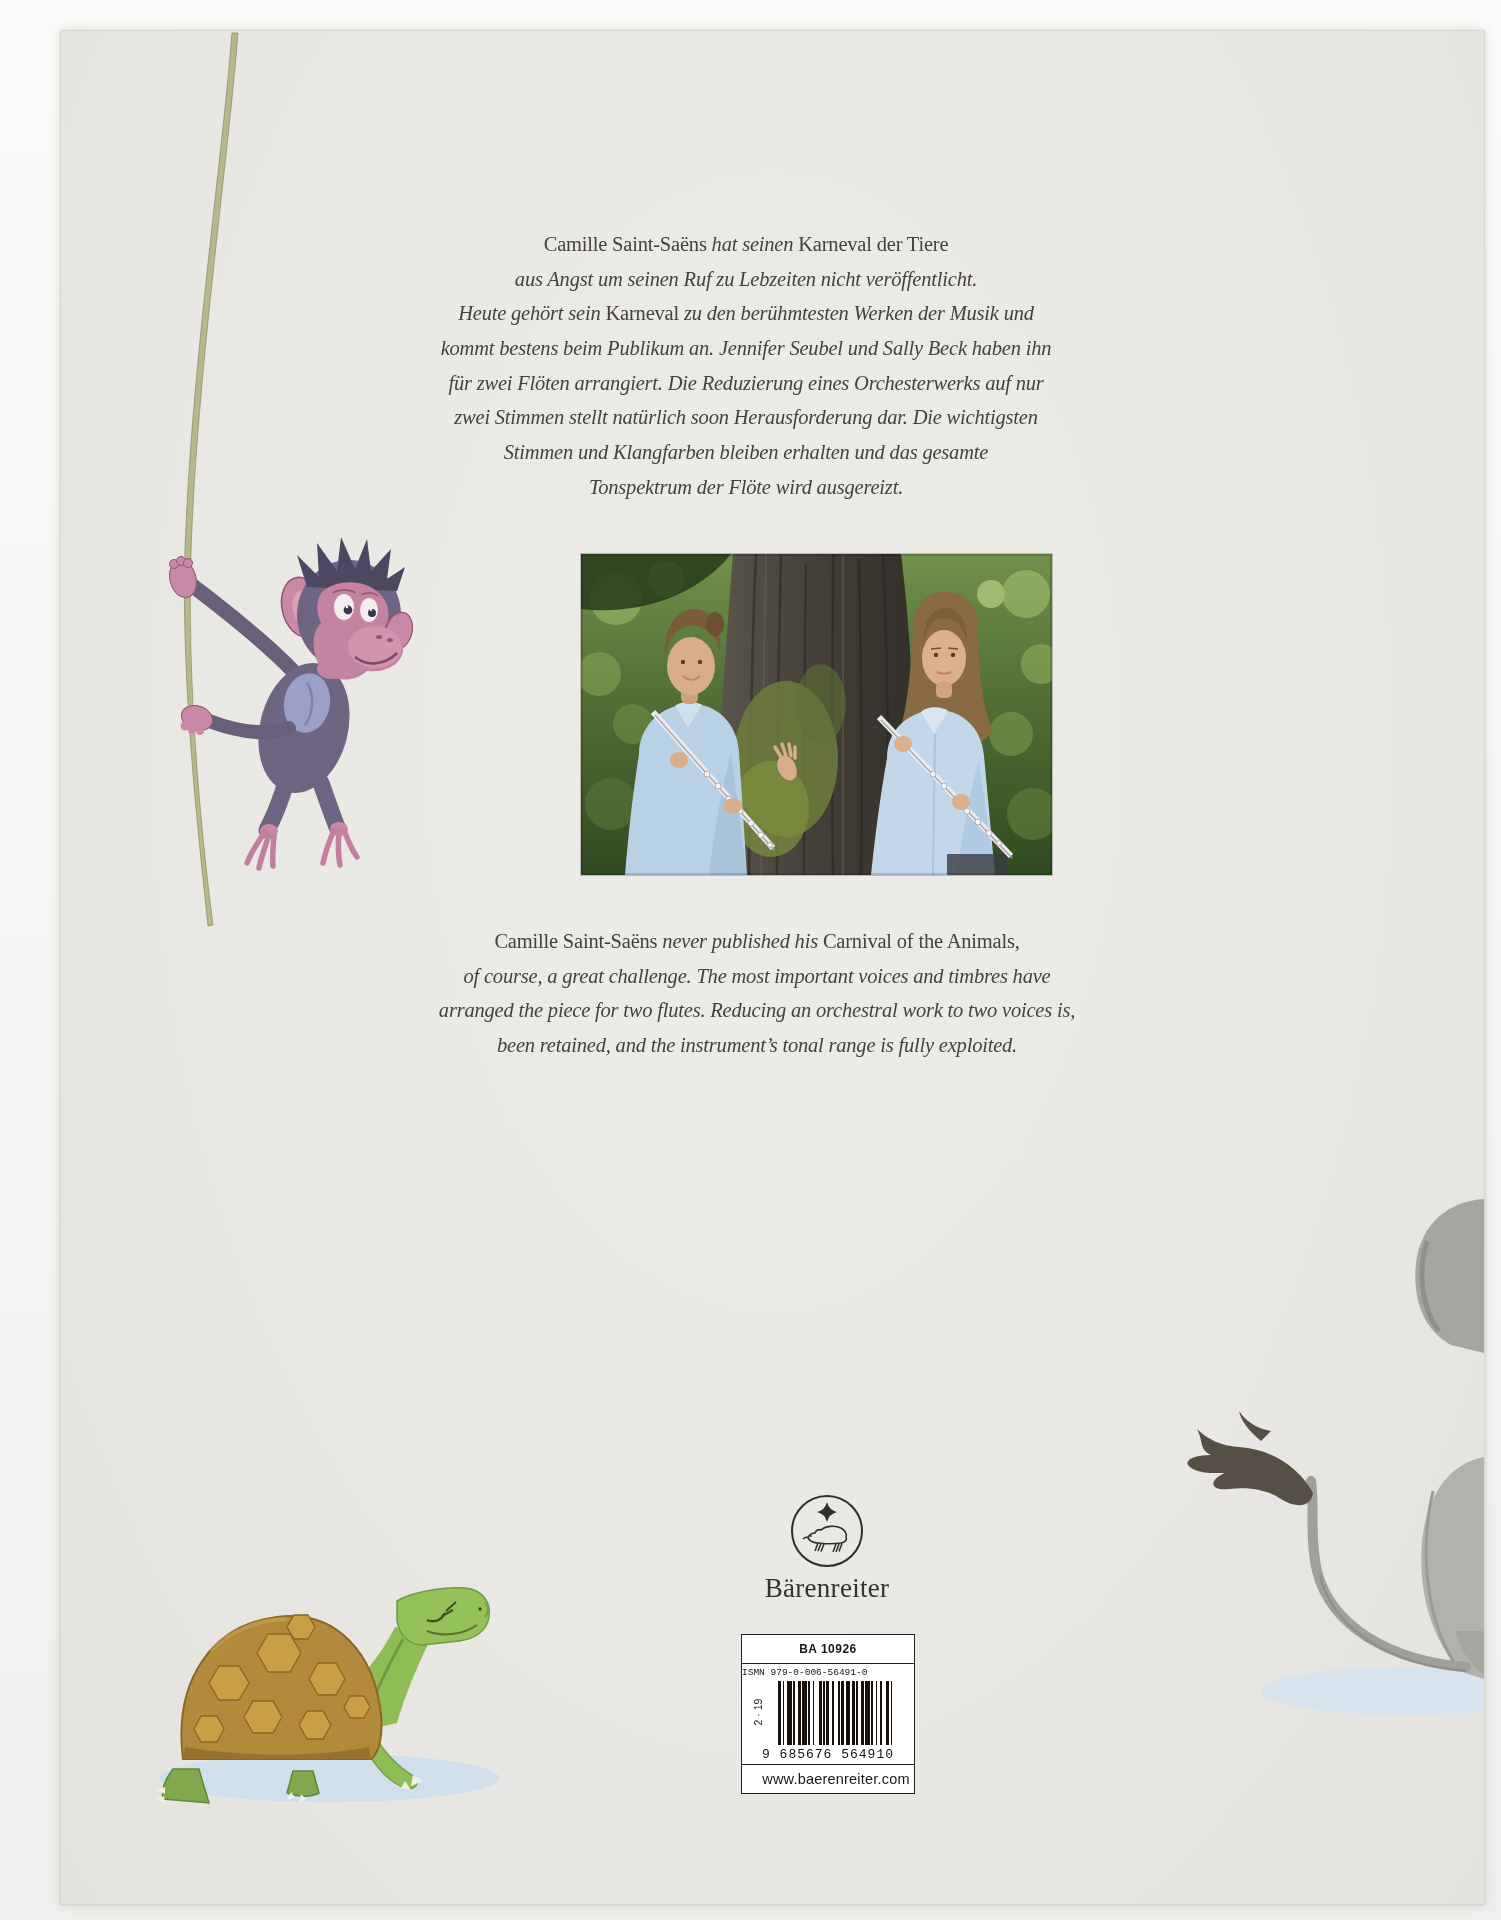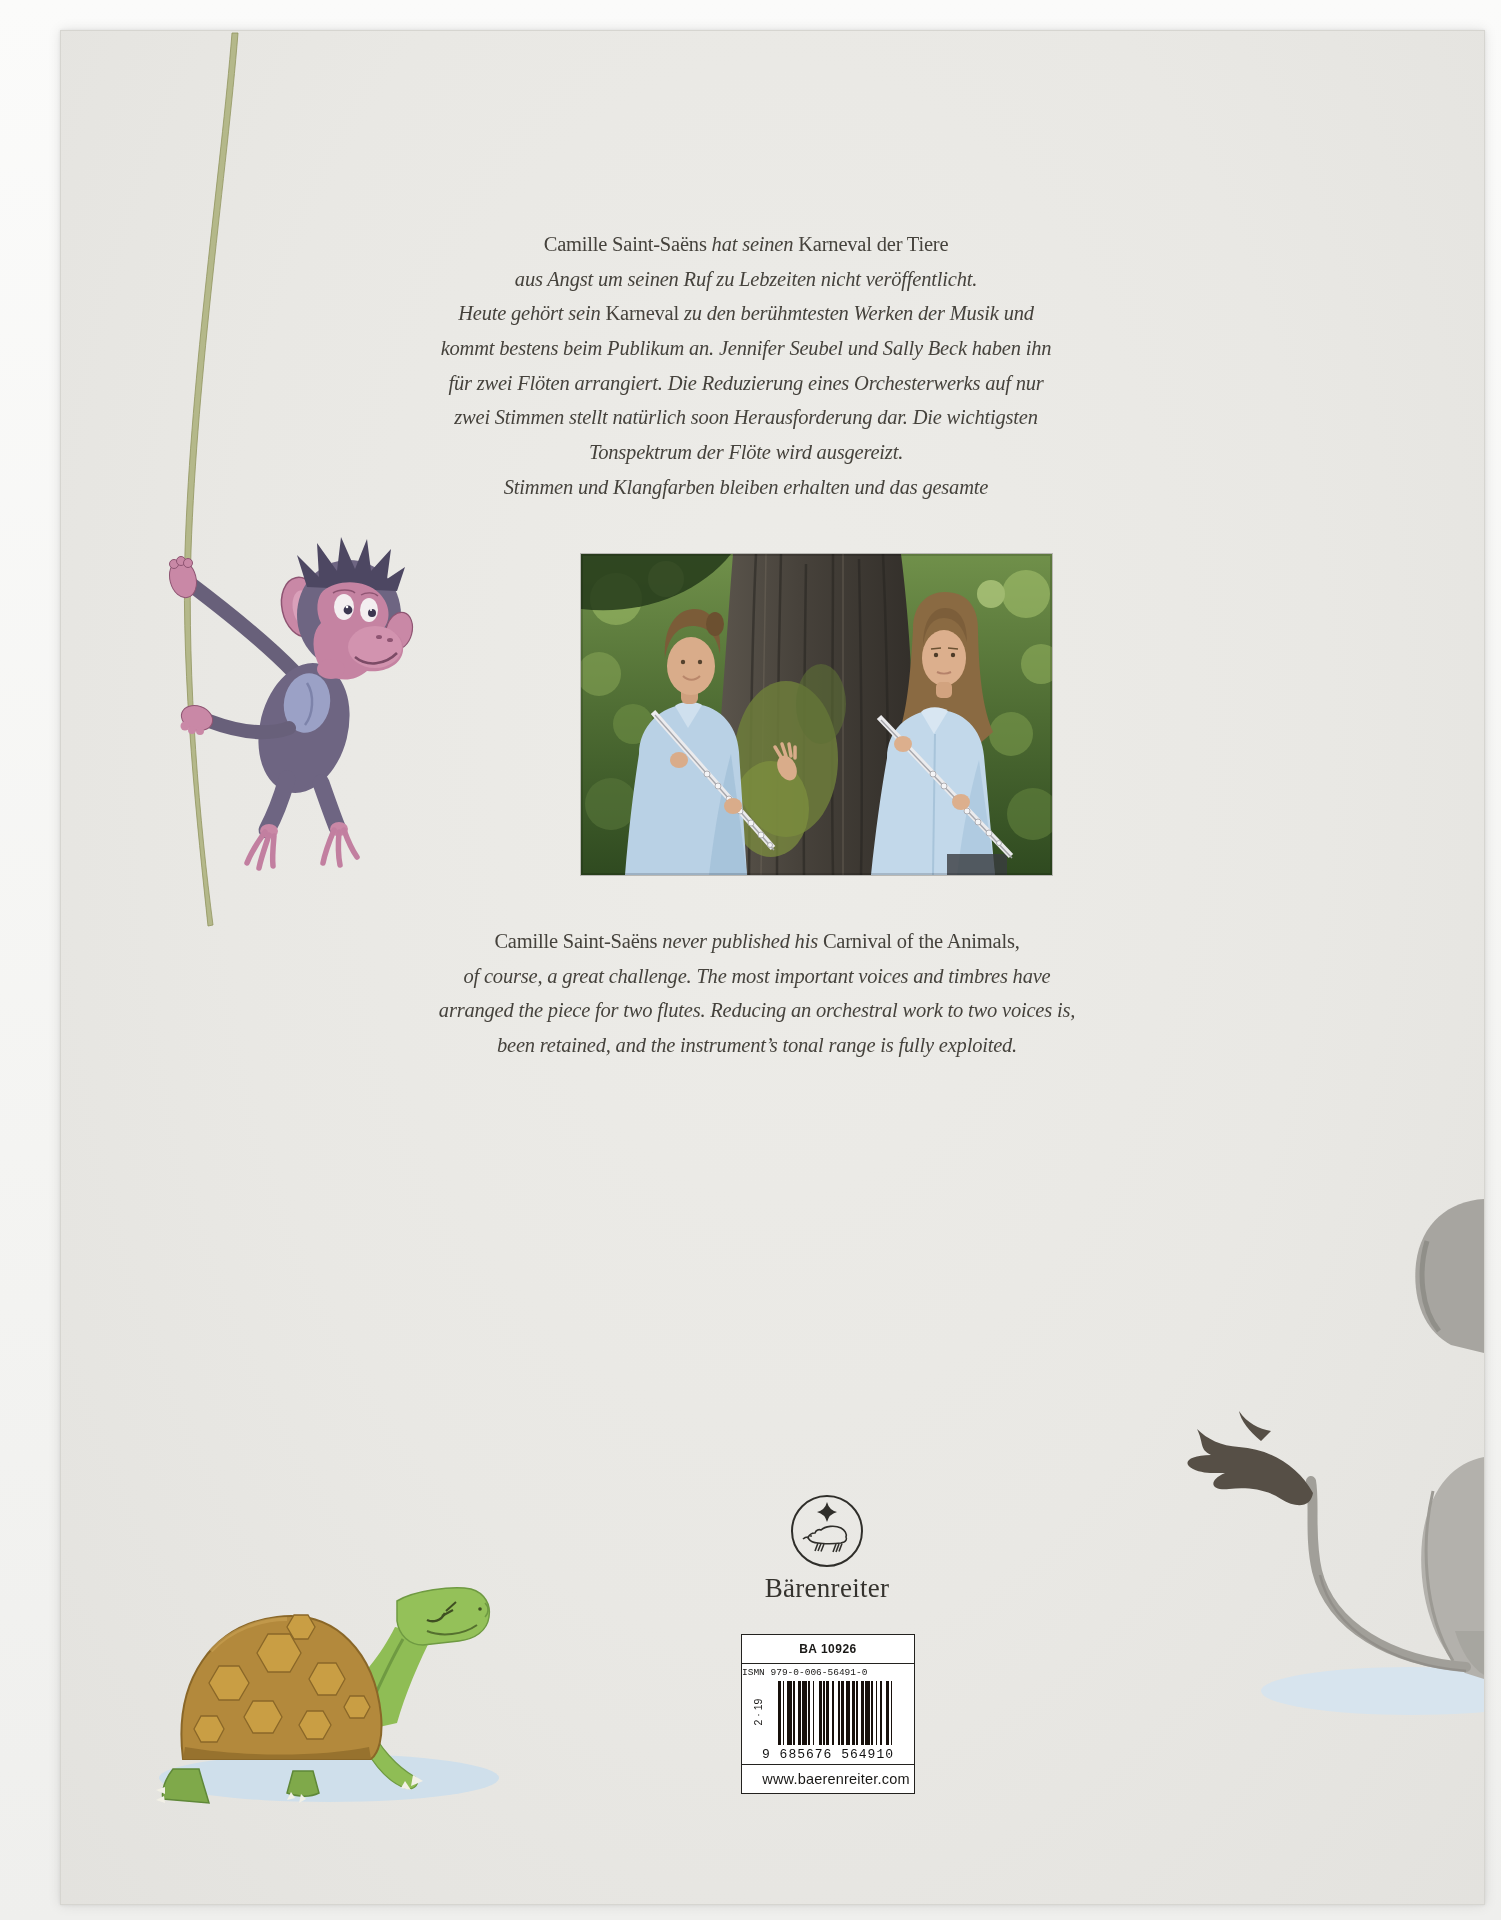--- a/index.html
+++ b/index.html
@@ -181,22 +181,22 @@
       </g>
     </svg>
 
     <div id="german" class="para">
         <div class="pline"><span>Camille Saint-Saëns </span><span class="it">hat seinen </span><span>Karneval der Tiere</span></div>
         <div class="pline"><span class="it">aus Angst um seinen Ruf zu Lebzeiten nicht veröffentlicht.</span></div>
         <div class="pline"><span class="it">Heute gehört sein </span><span>Karneval </span><span class="it">zu den berühmtesten Werken der Musik und</span></div>
         <div class="pline"><span class="it">kommt bestens beim Publikum an. Jennifer Seubel und Sally Beck haben ihn</span></div>
         <div class="pline"><span class="it">für zwei Flöten arrangiert. Die Reduzierung eines Orchesterwerks auf nur</span></div>
         <div class="pline"><span class="it">zwei Stimmen stellt natürlich soon Herausforderung dar. Die wichtigsten</span></div>
+        <div class="pline"><span class="it">Stimmen und Klangfarben bleiben erhalten und das gesamte</span></div>
         <div class="pline"><span class="it">Tonspektrum der Flöte wird ausgereizt.</span></div>
-        <div class="pline"><span class="it">Stimmen und Klangfarben bleiben erhalten und das gesamte</span></div>
       </div>
 
     <div class="photo">
       <svg viewBox="0 0 471 321" width="471" height="321">
         <defs>
           <linearGradient id="pgbg" x1="0" y1="0" x2="0" y2="1">
             <stop offset="0" stop-color="#70904a"></stop>
               <stop offset="0.5" stop-color="#4e6c33"></stop>
               <stop offset="1" stop-color="#2f4a20"></stop>
           </linearGradient>

